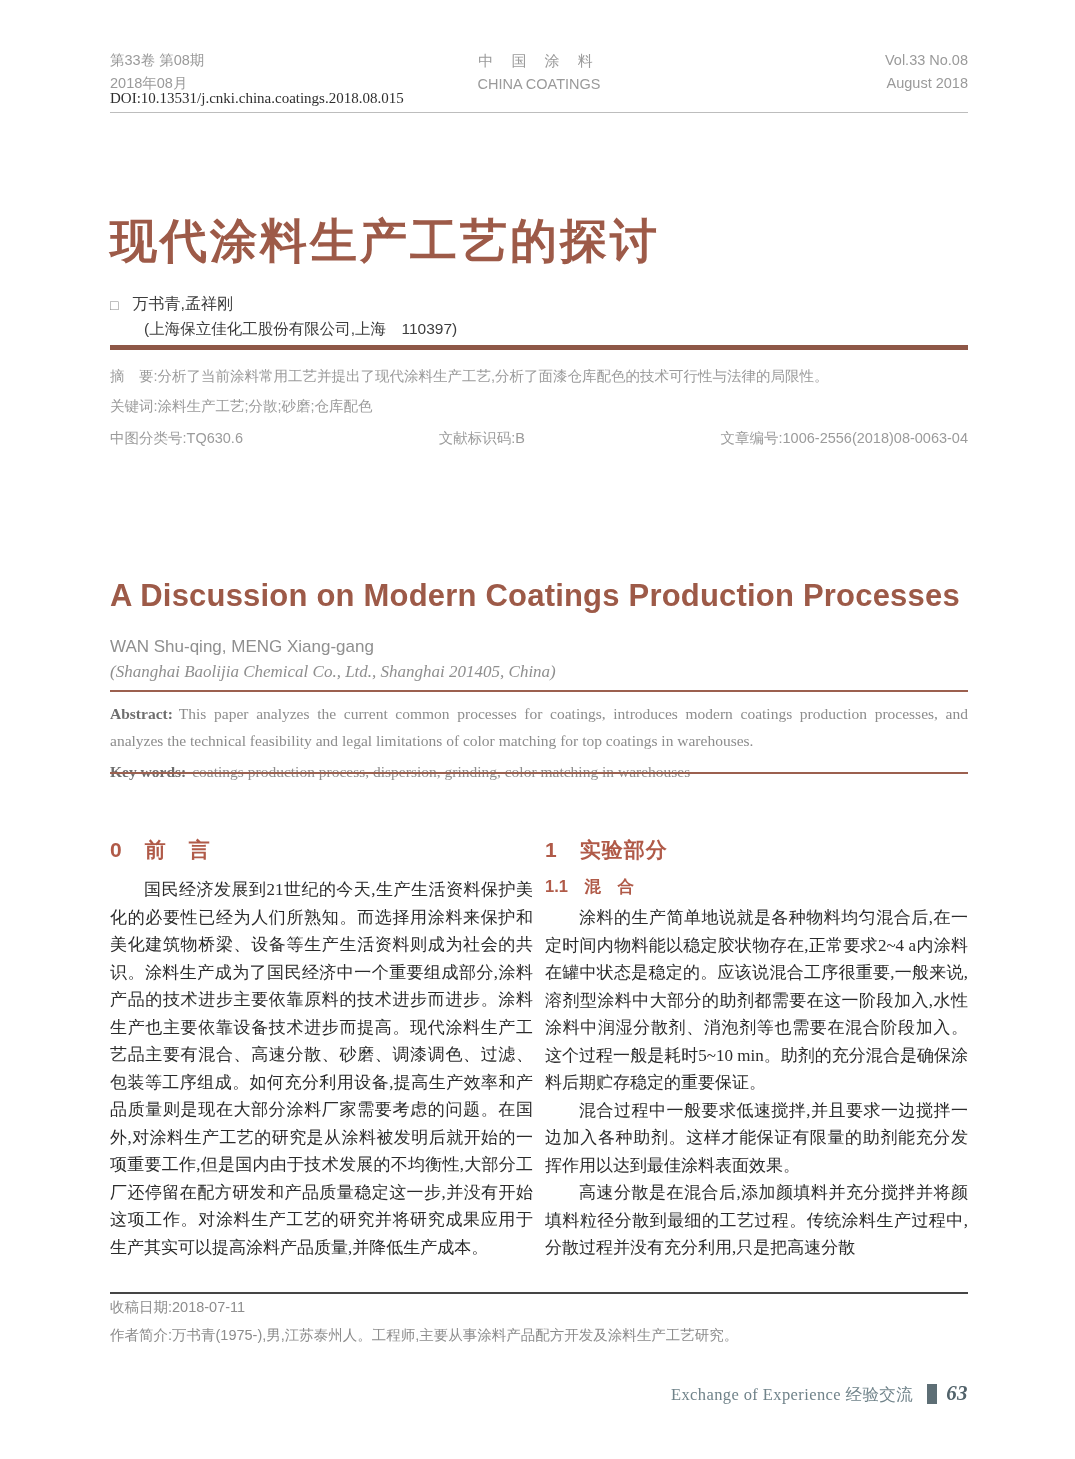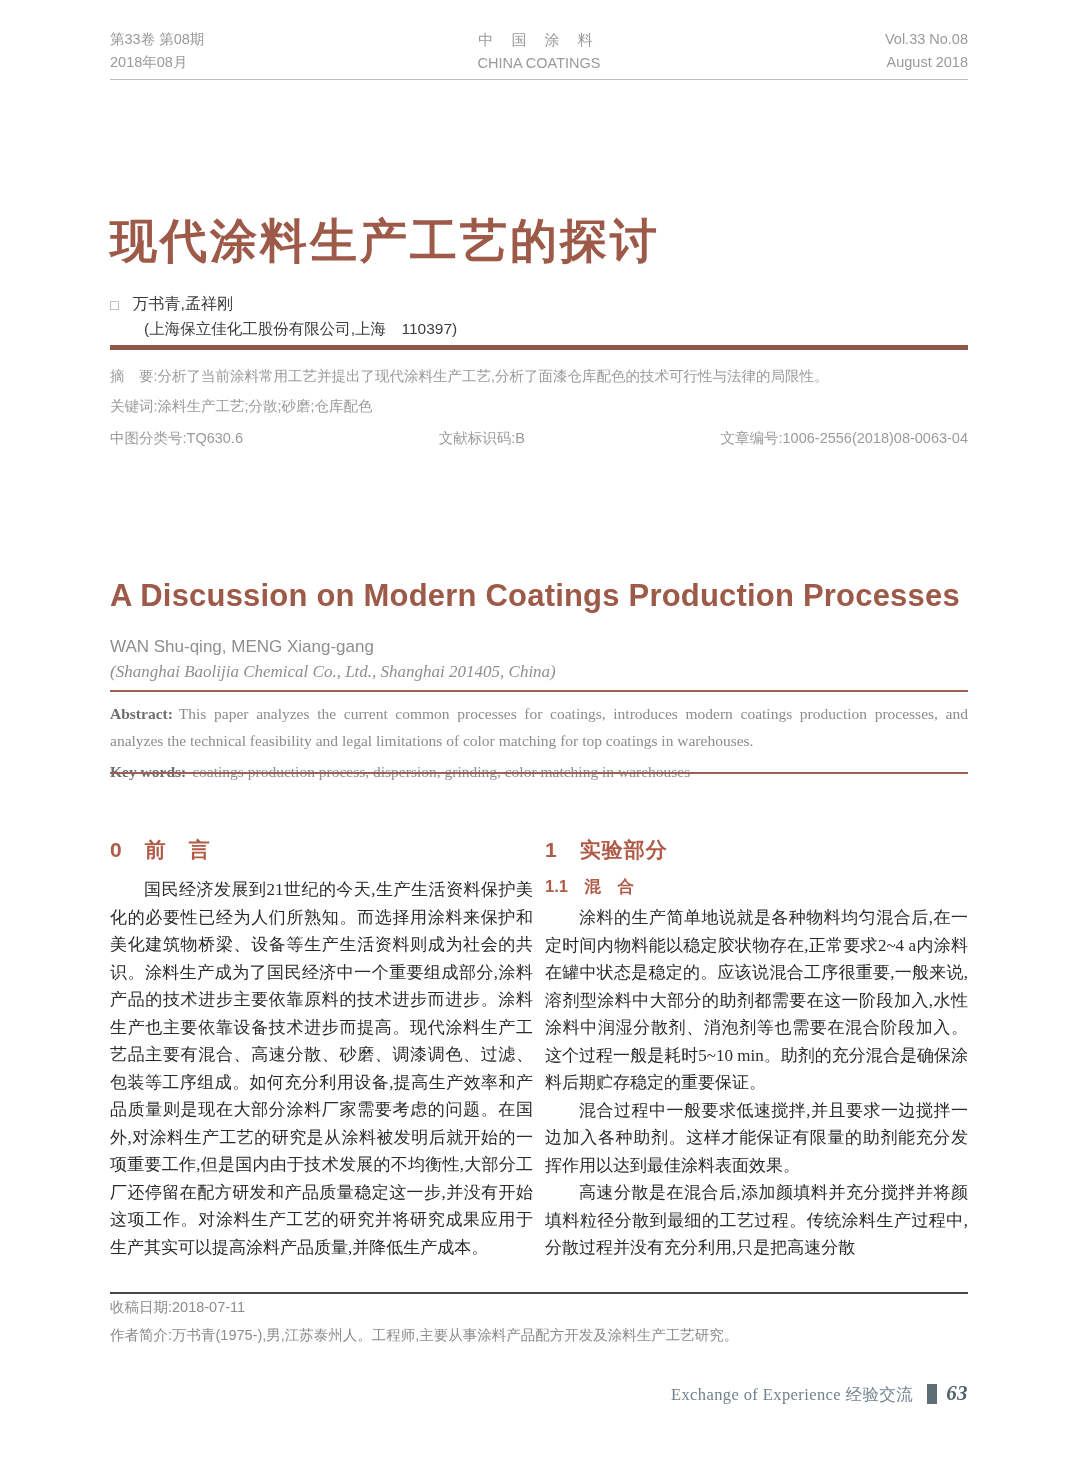--- a/index.html
+++ b/index.html
@@ -6,23 +6,23 @@
   body{
     width:1075px;height:1459px;
     font-family:"Liberation Sans","DejaVu Sans",sans-serif;
     color:#2b2b2b;
   }
   .page{position:relative;width:1075px;height:1459px;background:#fff;overflow:hidden;}
   .abs{position:absolute;left:110px;width:858px;}
 
   
   .journal-header{
-    top:28px;display:grid;grid-template-columns:1fr auto 1fr;align-items:start;
+    top:49px;display:grid;grid-template-columns:1fr auto 1fr;align-items:start;
     color:var(--header-gray);font-size:14.5px;line-height:1.6;
-    padding-bottom:4px;border-bottom:1px solid #bdbdbd;
+    padding-bottom:16px;border-bottom:1px solid #bdbdbd;
   }
   .journal-header .center{text-align:center;}
   .journal-header .right{text-align:right;}
   .journal-name-cn{letter-spacing:7px;font-size:15px;}
   .doi-line{top:90px;color:#2e2e2e;font-family:"Liberation Serif","DejaVu Serif",serif;font-size:15px;}
 
   
   .title-cn{top:212px;color:var(--accent-brown);font-size:47px;font-weight:bold;letter-spacing:3px;line-height:1.25;}
   .authors-row{top:294px;display:flex;align-items:center;gap:14px;font-size:16px;color:#3c3c3c;}
   .square-bullet{color:#8a8a8a;font-size:14px;line-height:1;}
@@ -75,20 +75,21 @@
     <div class="center">
       <div class="journal-name-cn">中 国 涂 料</div>
       <div>CHINA COATINGS</div>
     </div>
     <div class="right">
       <div>Vol.33  No.08</div>
       <div>August 2018</div>
     </div>
   </div>
 
+  <div class="abs doi-line">DOI:10.13531/j.cnki.china.coatings.2018.08.015</div>
 
   <h1 class="abs title-cn" style="margin:0">现代涂料生产工艺的探讨</h1>
 
   <div class="abs authors-row">
     <span class="square-bullet">□</span>
     <span>万书青,孟祥刚</span>
   </div>
   <div class="abs affil-cn" style="width:820px">(上海保立佳化工股份有限公司,上海　110397)</div>
 
   <div class="abs rule-thick"></div>

